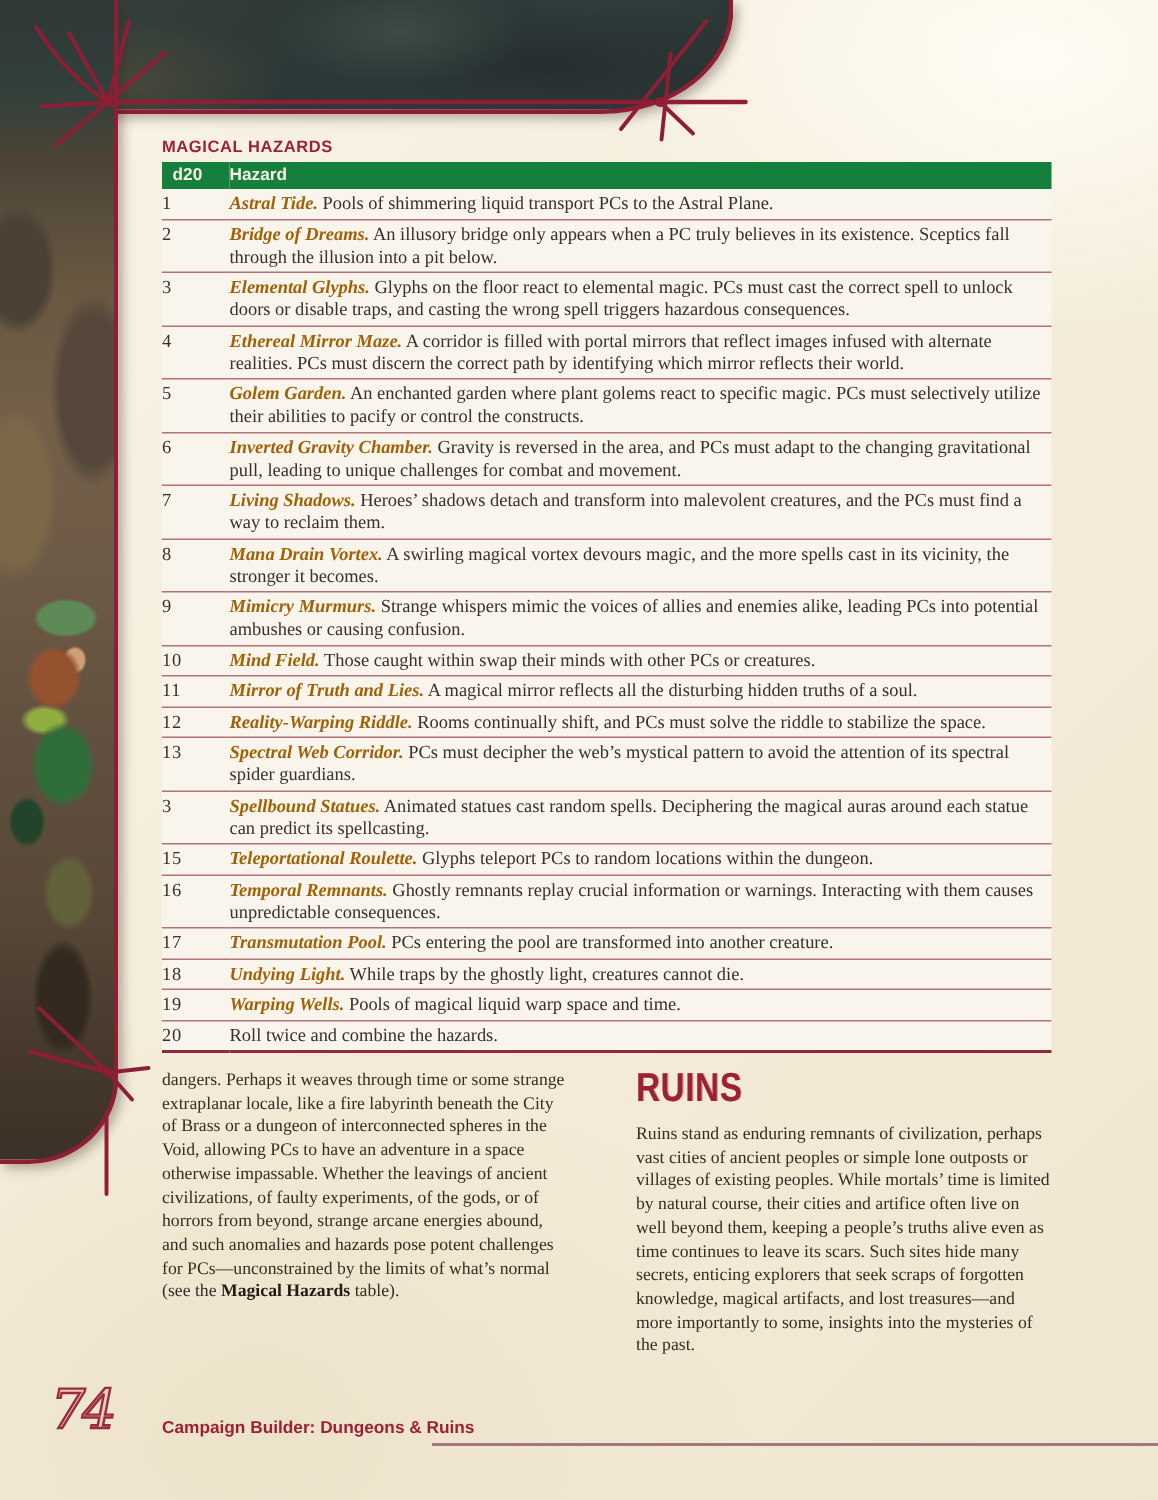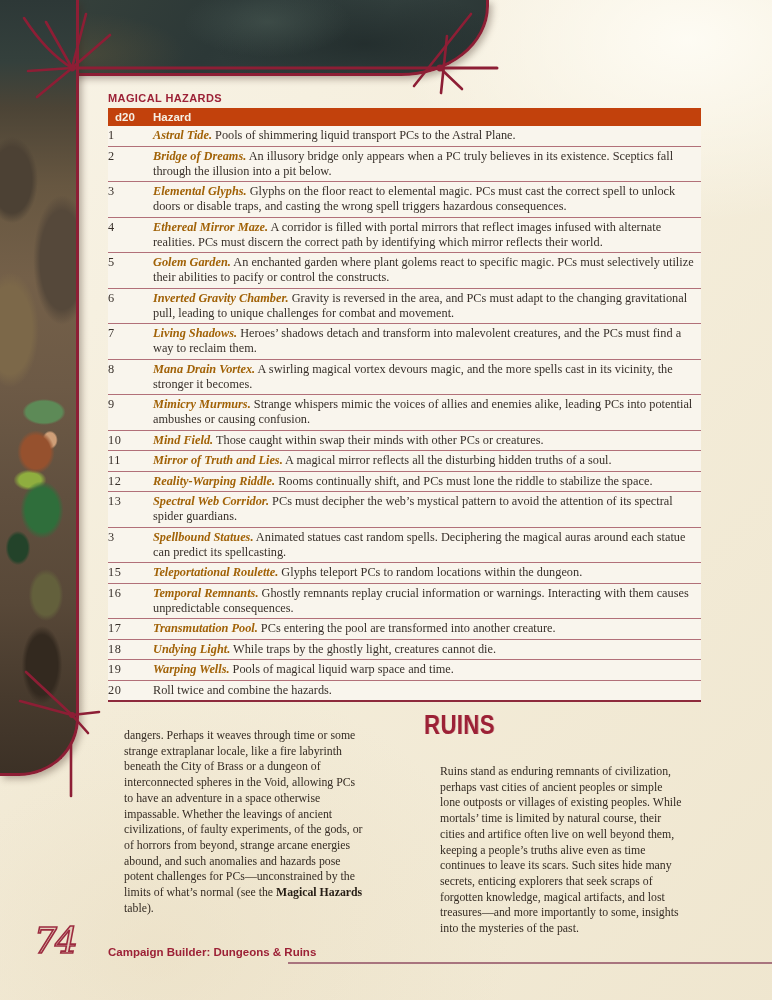--- a/index.html
+++ b/index.html
@@ -54,39 +54,39 @@
   .ornaments{position:absolute;left:0;top:0;pointer-events:none;}
 
   
   .table-wrap{position:absolute;left:108px;top:92px;width:593px;}
   .table-label{
     font-family:"Liberation Sans", sans-serif;font-weight:bold;
     font-size:11px;letter-spacing:.4px;color:#9c2136;margin:0 0 4px 0;
   }
   table.hazards{width:100%;border-collapse:collapse;background:#f9f5ed;border-bottom:2px solid #8d2a3c;}
   table.hazards thead th{
-    background:#c2410c;color:#f6efe3;
+    background:#15803d;color:#f6efe3;
     font-family:"Liberation Sans", sans-serif;font-size:11.5px;font-weight:bold;
     text-align:left;padding:3px 0 3px 0;
   }
   th.c-roll{width:38px;padding-left:7px !important;}
   table.hazards td{
     font-size:12.3px;line-height:15px;color:#38302a;
     padding:2px 4px 2.5px 0;vertical-align:top;
     border-top:1px solid #b27079;
   }
   table.hazards tbody tr:first-child td{border-top:none;}
   td.roll{padding-left:7px;width:34px;color:#45423b;font-size:11.5px;letter-spacing:.5px;}
   .hname{font-weight:bold;font-style:italic;color:#a16207;}
 
   
   .bottom{position:absolute;left:108px;top:712px;width:593px;display:flex;}
   .bcol-left{width:272px;margin-right:44px;}
   .bcol-right{width:277px;}
-  .bottom p{margin:16px;font-size:11.8px;line-height:15.7px;color:#352c24;}
+  .bottom p{margin:0;font-size:11.8px;line-height:15.7px;color:#352c24;}
   .bold-ref{font-weight:bold;color:#241c14;}
   .ruins-h{
     font-family:"Liberation Sans", sans-serif;font-weight:bold;color:#9c2136;
     font-size:27px;line-height:1;margin:0 0 9px 0;letter-spacing:.5px;
     transform:scaleX(.82);transform-origin:left;display:inline-block;
     text-shadow:1px 0 0 rgba(156,33,54,.35);
   }
 
   
   .footer{position:absolute;left:0;top:918px;width:772px;height:82px;}
@@ -201,21 +201,21 @@
       <td class="hazard"><b class="hname">Mind Field.</b><span class="htext"> Those caught within swap their minds with other PCs or creatures.</span></td>
     </tr>
 
     <tr>
       <td class="roll">11</td>
       <td class="hazard"><b class="hname">Mirror of Truth and Lies.</b><span class="htext"> A magical mirror reflects all the disturbing hidden truths of a soul.</span></td>
     </tr>
 
     <tr>
       <td class="roll">12</td>
-      <td class="hazard"><b class="hname">Reality-Warping Riddle.</b><span class="htext"> Rooms continually shift, and PCs must lone the riddle to stabilize the space.</span></td>
+      <td class="hazard"><b class="hname">Reality-Warping Riddle.</b><span class="htext"> Rooms continually shift, and PCs must solve the riddle to stabilize the space.</span></td>
     </tr>
 
     <tr>
       <td class="roll">13</td>
       <td class="hazard"><b class="hname">Spectral Web Corridor.</b><span class="htext"> PCs must decipher the web’s mystical pattern to avoid the attention of its spectral spider guardians.</span></td>
     </tr>
 
     <tr>
       <td class="roll">3</td>
       <td class="hazard"><b class="hname">Spellbound Statues.</b><span class="htext"> Animated statues cast random spells. Deciphering the magical auras around each statue can predict its spellcasting.</span></td>

